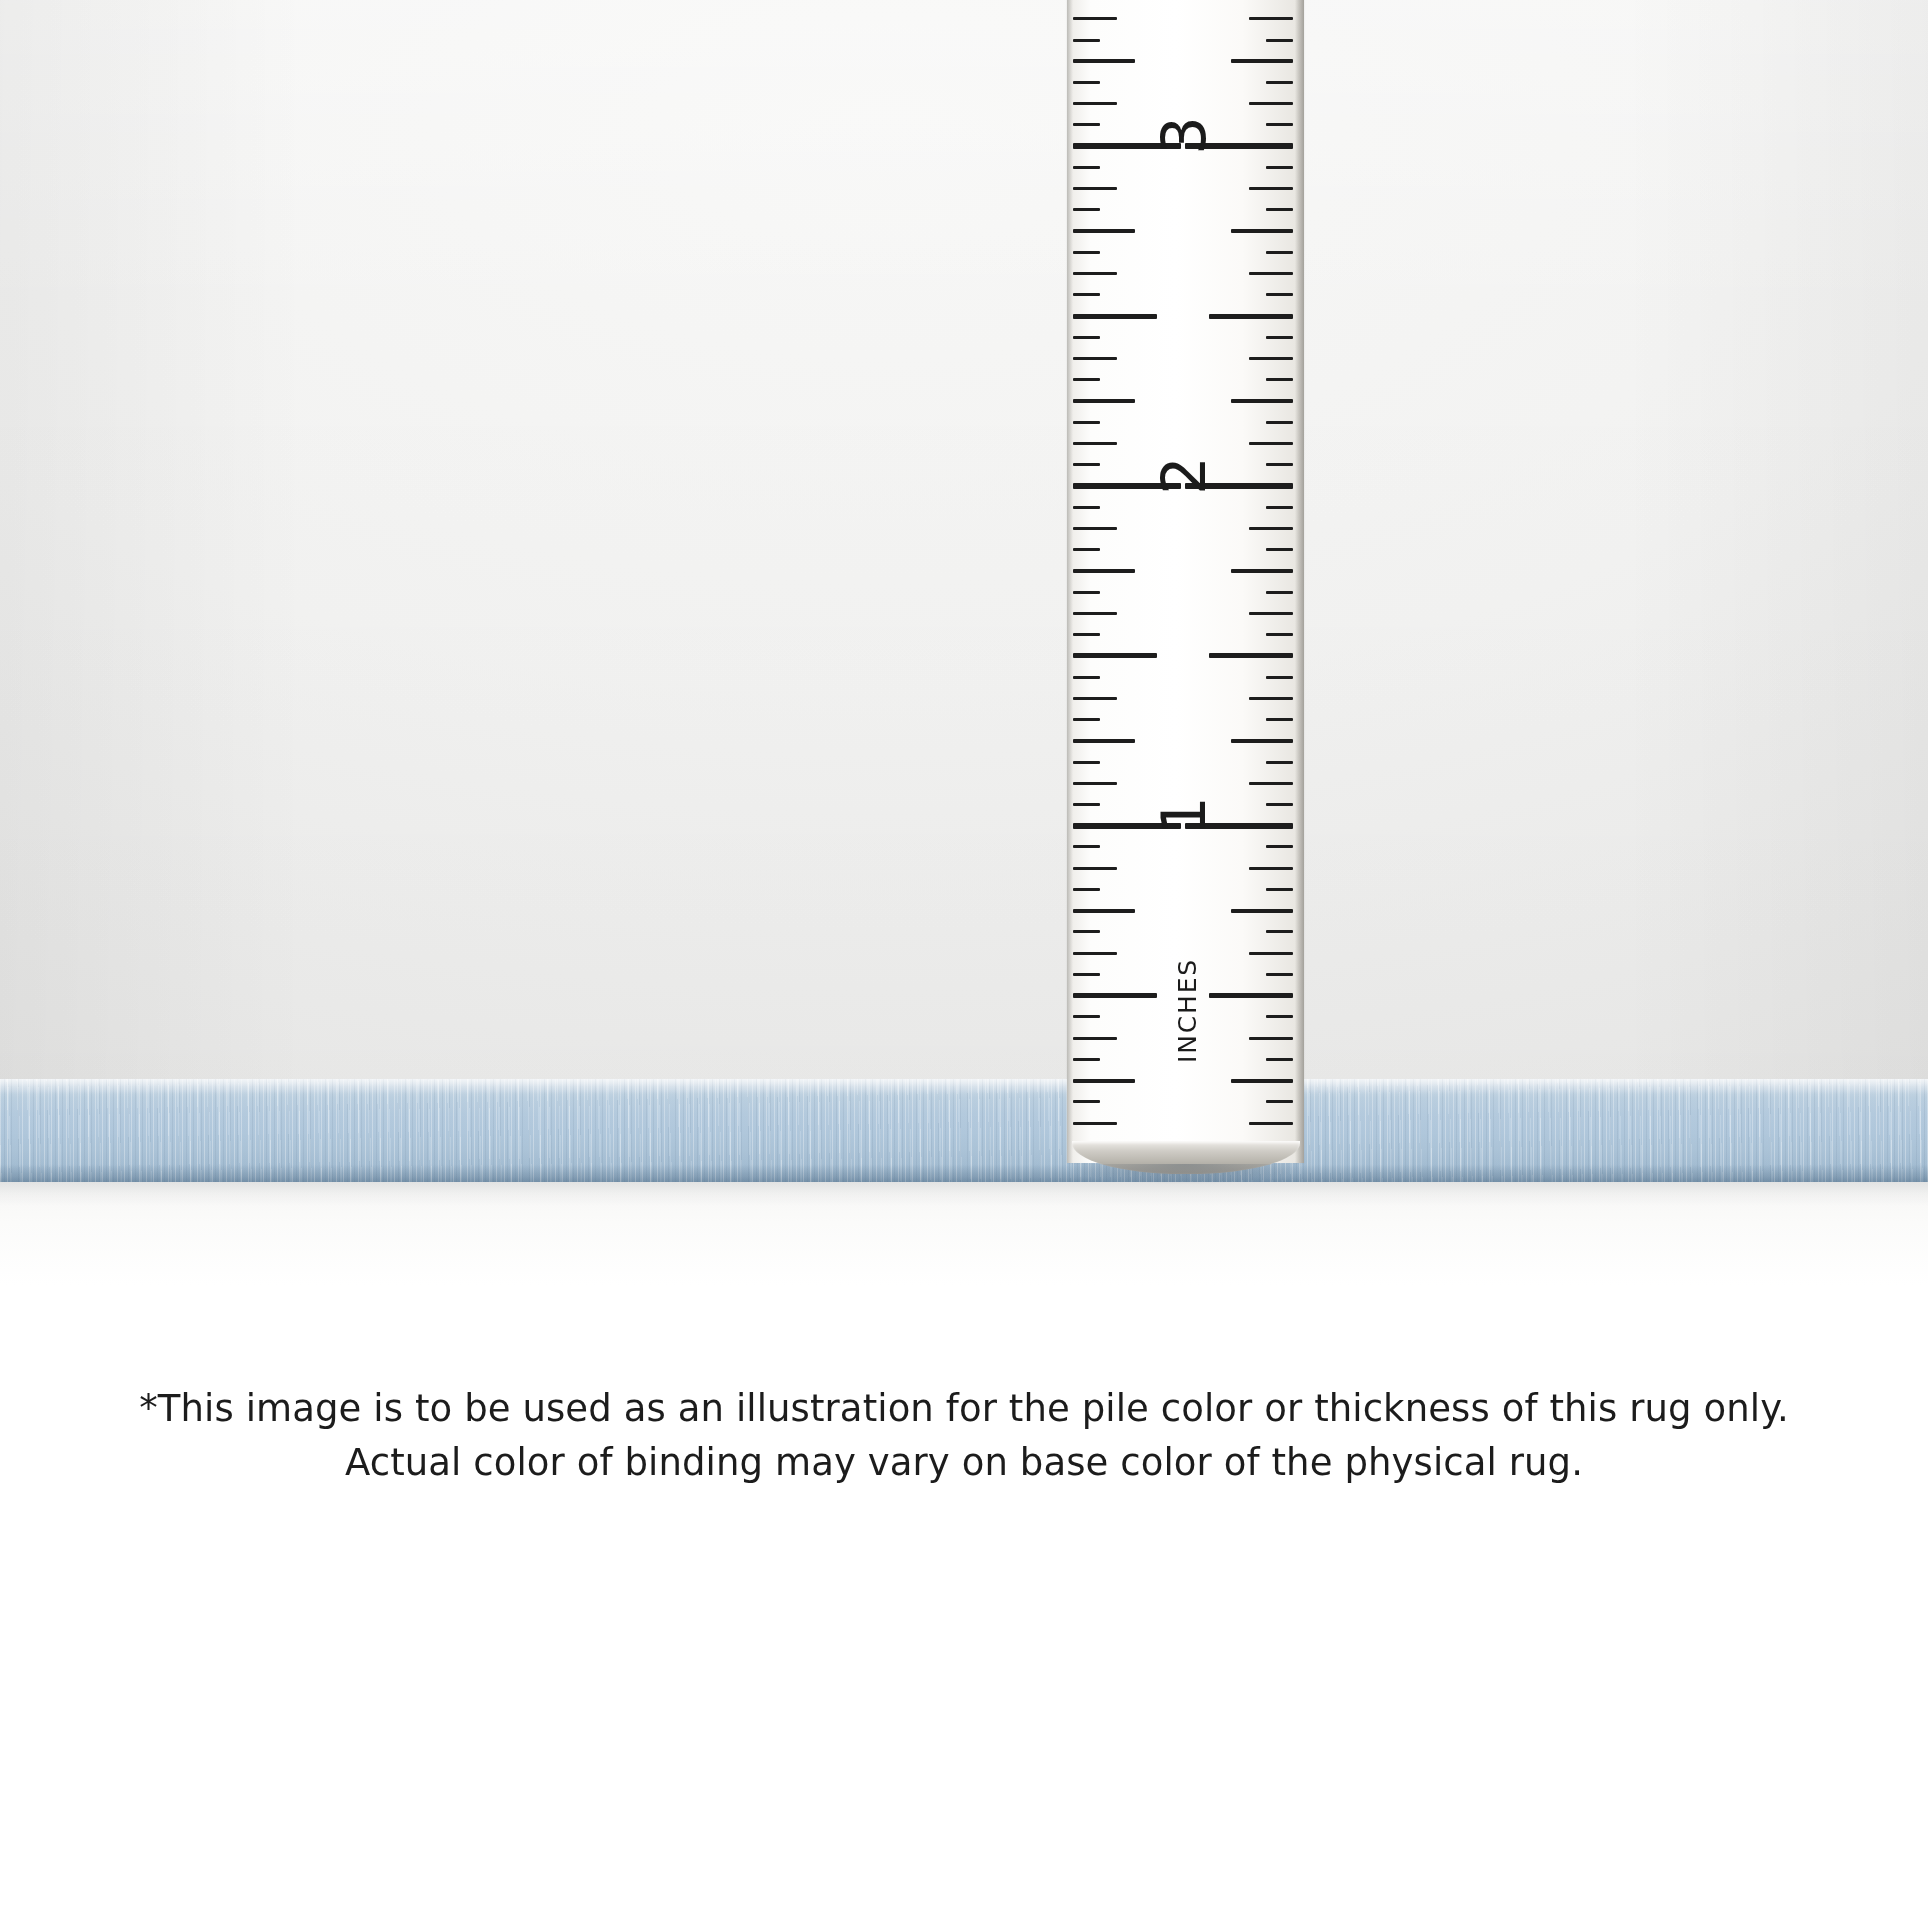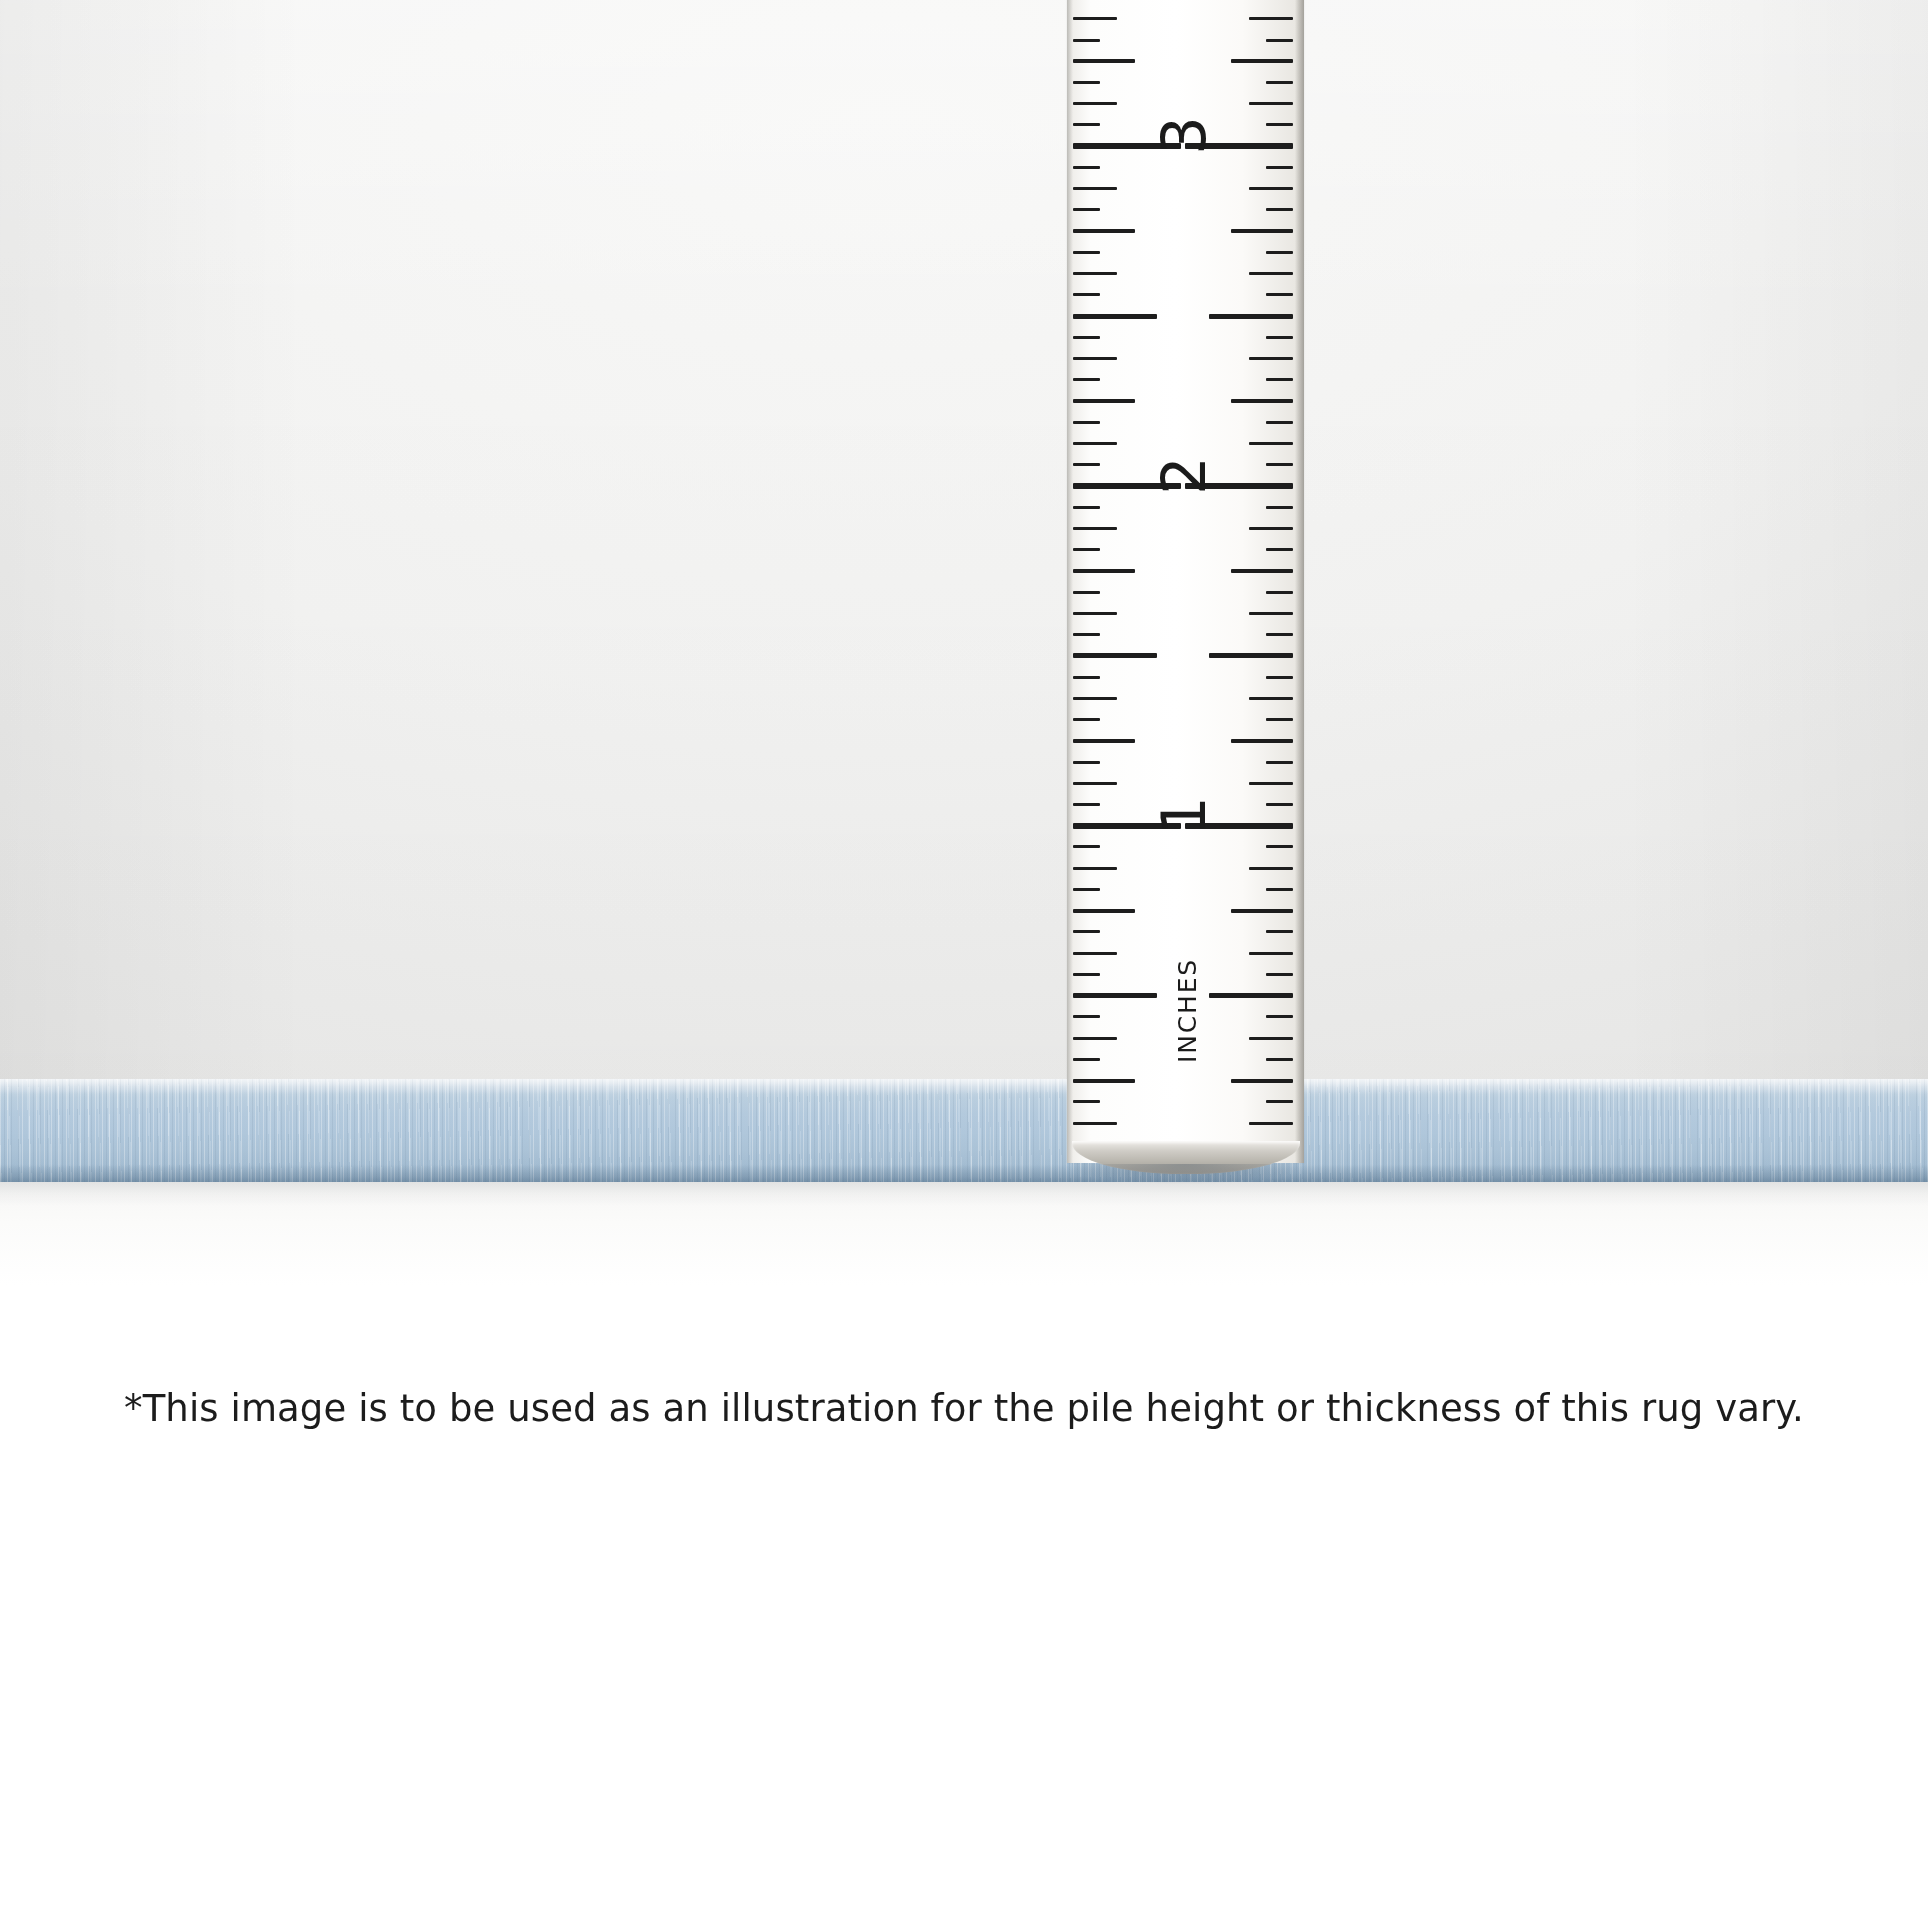--- a/index.html
+++ b/index.html
@@ -366,17 +366,18 @@
       <div class="tape-num" id="tape-num-2" style="left:97px; top:450px;">2</div>
       <div class="tape-num" id="tape-num-1" style="left:97px; top:790px;">1</div>
       <div class="tape-inches" style="left:68px; top:1001px;">INCHES</div>
     </div>
     <div class="tape-tip"></div>
     <div class="tape-tip-shadow"></div>
 
   </div>
 
   <div class="caption">
-    <span class="line">*This image is to be used as an illustration for the pile height or thickness of this rug vary.</span>
+    <span class="line">*This image is to be used as an illustration for the pile color or thickness of this rug only.</span>
+    <span class="line">Actual color of binding may vary on base color of the physical rug.</span>
   </div>
 
 </div>
 
 
 </body></html>

